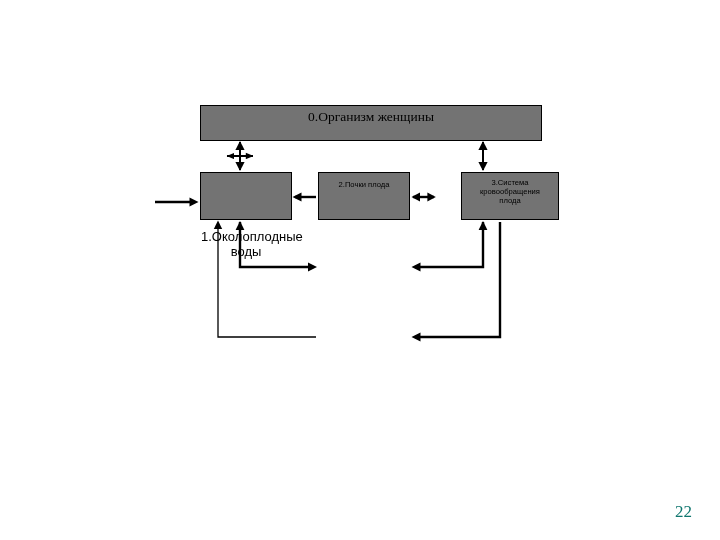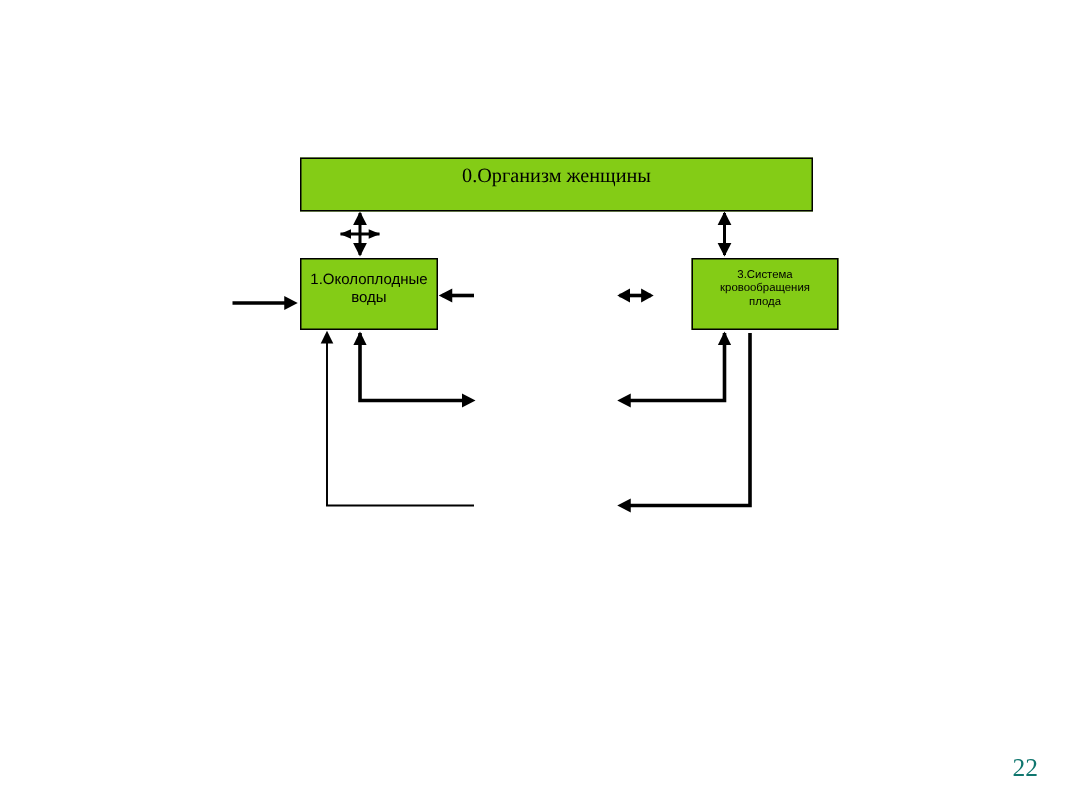--- a/index.html
+++ b/index.html
@@ -24,21 +24,21 @@
     position: absolute;
     left: 0;
     top: 0;
     width: 720px;
     height: 540px;
   }
   .node {
     position: absolute;
     box-sizing: border-box;
     border: 1px solid #000000;
-    background: #84cc16;
+    background: #737373;
     text-align: center;
     z-index: 3;
   }
   .node .node-label {
     display: block;
     font-family: "Liberation Sans", sans-serif;
     color: #000000;
     line-height: 1.18;
     white-space: pre-line;
   }
@@ -55,22 +55,23 @@
     padding-top: 3px;
   }
   
   #node-1 {
     left: 200px;
     top: 172px;
     width: 92px;
     height: 48px;
   }
   #node-1 .node-label {
-    font-size: 10px;
+    font-size: 13px;
     padding-top: 8px;
+    margin-top: 48px;
   }
   #node-2 {
     left: 318px;
     top: 172px;
     width: 92px;
     height: 48px;
   }
   #node-2 .node-label {
     font-size: 7.6px;
     padding-top: 8px;
@@ -172,20 +173,23 @@
 
   <div class="node" id="node-0">
     <span class="node-label">0.Организм женщины</span>
   </div>
 
   <div class="node" id="node-1">
     <span class="node-label">1.Околоплодные
 воды</span>
   </div>
 
+  <div class="node" id="node-2">
+    <span class="node-label">2.Почки плода</span>
+  </div>
 
   <div class="node" id="node-3">
     <span class="node-label">3.Система
 кровообращения
 плода</span>
   </div>
 
 
 
   <div id="page-number">22</div>

